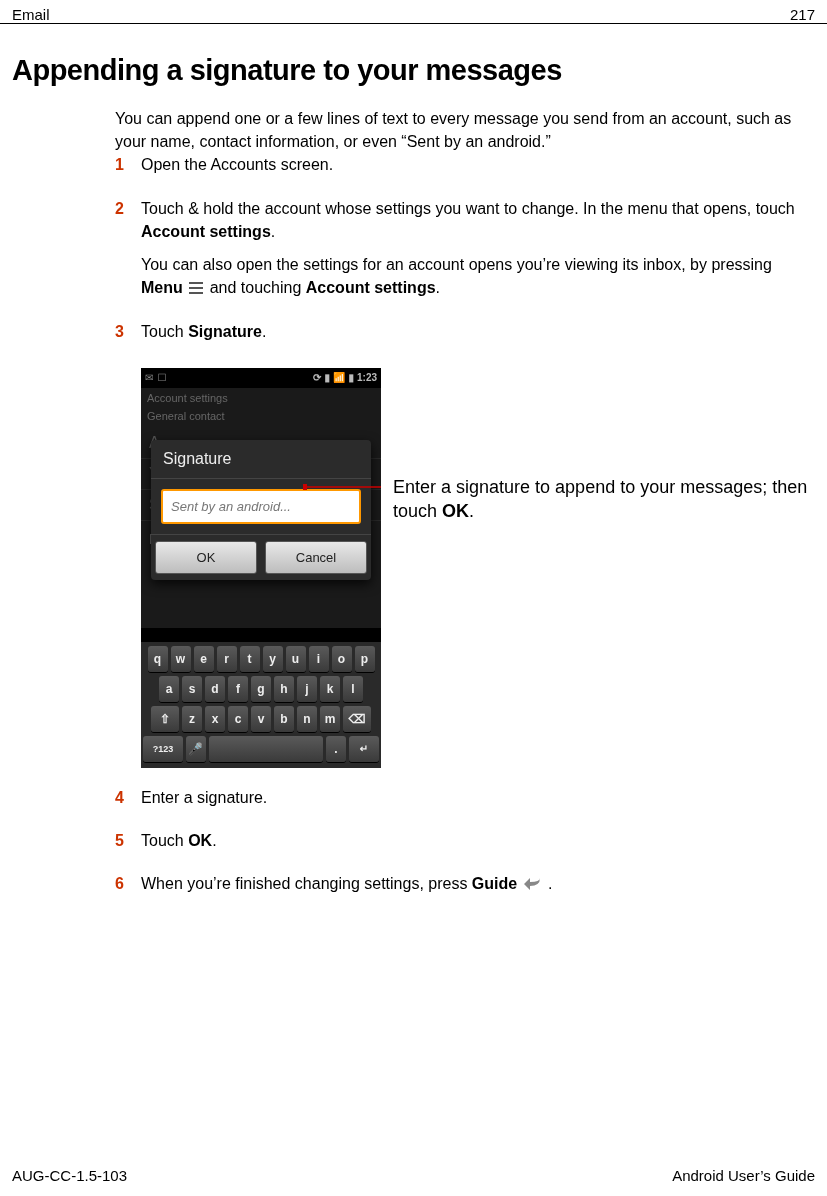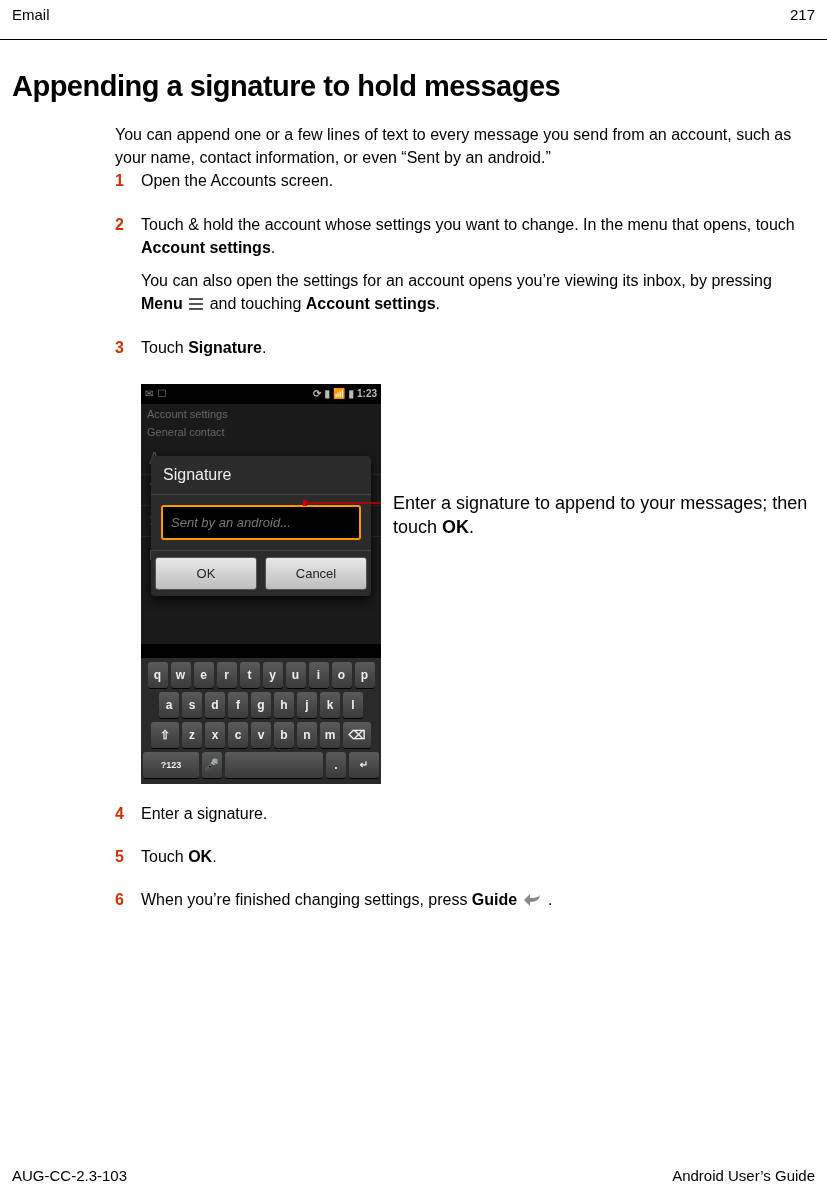--- a/index.html
+++ b/index.html
@@ -7,21 +7,21 @@
       font-family: Arial, Helvetica, sans-serif;
       width: 827px;
       height: 1196px;
       position: relative;
       background: #fff;
       color: #000;
     }
     .page-header {
       display: flex;
       justify-content: space-between;
-      padding: 6px 12px 16px 12px;
+      padding: 6px 12px 0 12px;
       border-bottom: 1px solid #000;
       font-size: 15px;
     }
     .main-heading {
       font-size: 29px;
       font-weight: bold;
       padding: 30px 12px 20px 12px;
       letter-spacing: -0.5px;
     }
     .content {
@@ -117,21 +117,21 @@
     }
     .dialog-title {
       padding: 10px 12px;
       font-size: 16px;
       color: #eee;
       border-bottom: 1px solid #444;
     }
     .dialog-input {
       margin: 10px;
       padding: 8px 8px;
-      background: #000000;
+      background: #ffffff;
       border: 2px solid #ff9800;
       border-radius: 3px;
       color: #777;
       font-size: 13px;
       font-style: italic;
     }
     .dialog-buttons {
       display: flex;
       border-top: 1px solid #444;
     }
@@ -170,21 +170,21 @@
       height: 26px;
       display: flex;
       align-items: center;
       justify-content: center;
       box-shadow: 0 1px 0 #000;
     }
     .key.wide { width: 30px; font-size: 10px; }
     .key.spacer { flex: 1; }
     .key.del { width: 28px; }
     .key.shift { width: 28px; }
-    .key.q123 { width: 56px; font-size: 9px; }
+    .key.q123 { width: 40px; font-size: 9px; }
     
     .callout {
       position: relative;
       margin-top: 107px;
       flex: 1;
     }
     .callout svg {
       position: absolute;
       left: -78px;
       top: 6px;
@@ -206,21 +206,21 @@
     }
   </style>
 </head>
 <body>
 
 <div class="page-header">
   <span>Email</span>
   <span>217</span>
 </div>
 
-<h1 class="main-heading">Appending a signature to hold messages</h1>
+<h1 class="main-heading">Appending a signature to your messages</h1>
 
 <div class="content">
 
   <p class="intro">You can append one or a few lines of text to every message you send from an account, such as your name, contact information, or even “Sent by an android.”</p>
 
   <div class="step">
     <span class="step-num">1</span>
     <div class="step-body">
       <p>Open the Accounts screen.</p>
     </div>
@@ -365,15 +365,15 @@
         <span class="back-icon"><svg width="18" height="12" viewBox="0 0 18 12">
               <path d="M6 0 L0 6 L6 12 L6 8 Q16 8 16 0 Q16 4 6 4 Z" fill="#888"></path>
             </svg></span><span> .</span>
       </p>
     </div>
   </div>
 
 </div>
 
 <div class="page-footer">
-  <span>AUG-CC-2.3-103</span>
+  <span>AUG-CC-1.5-103</span>
   <span>Android User’s Guide</span>
 </div>
 
 </body></html>

